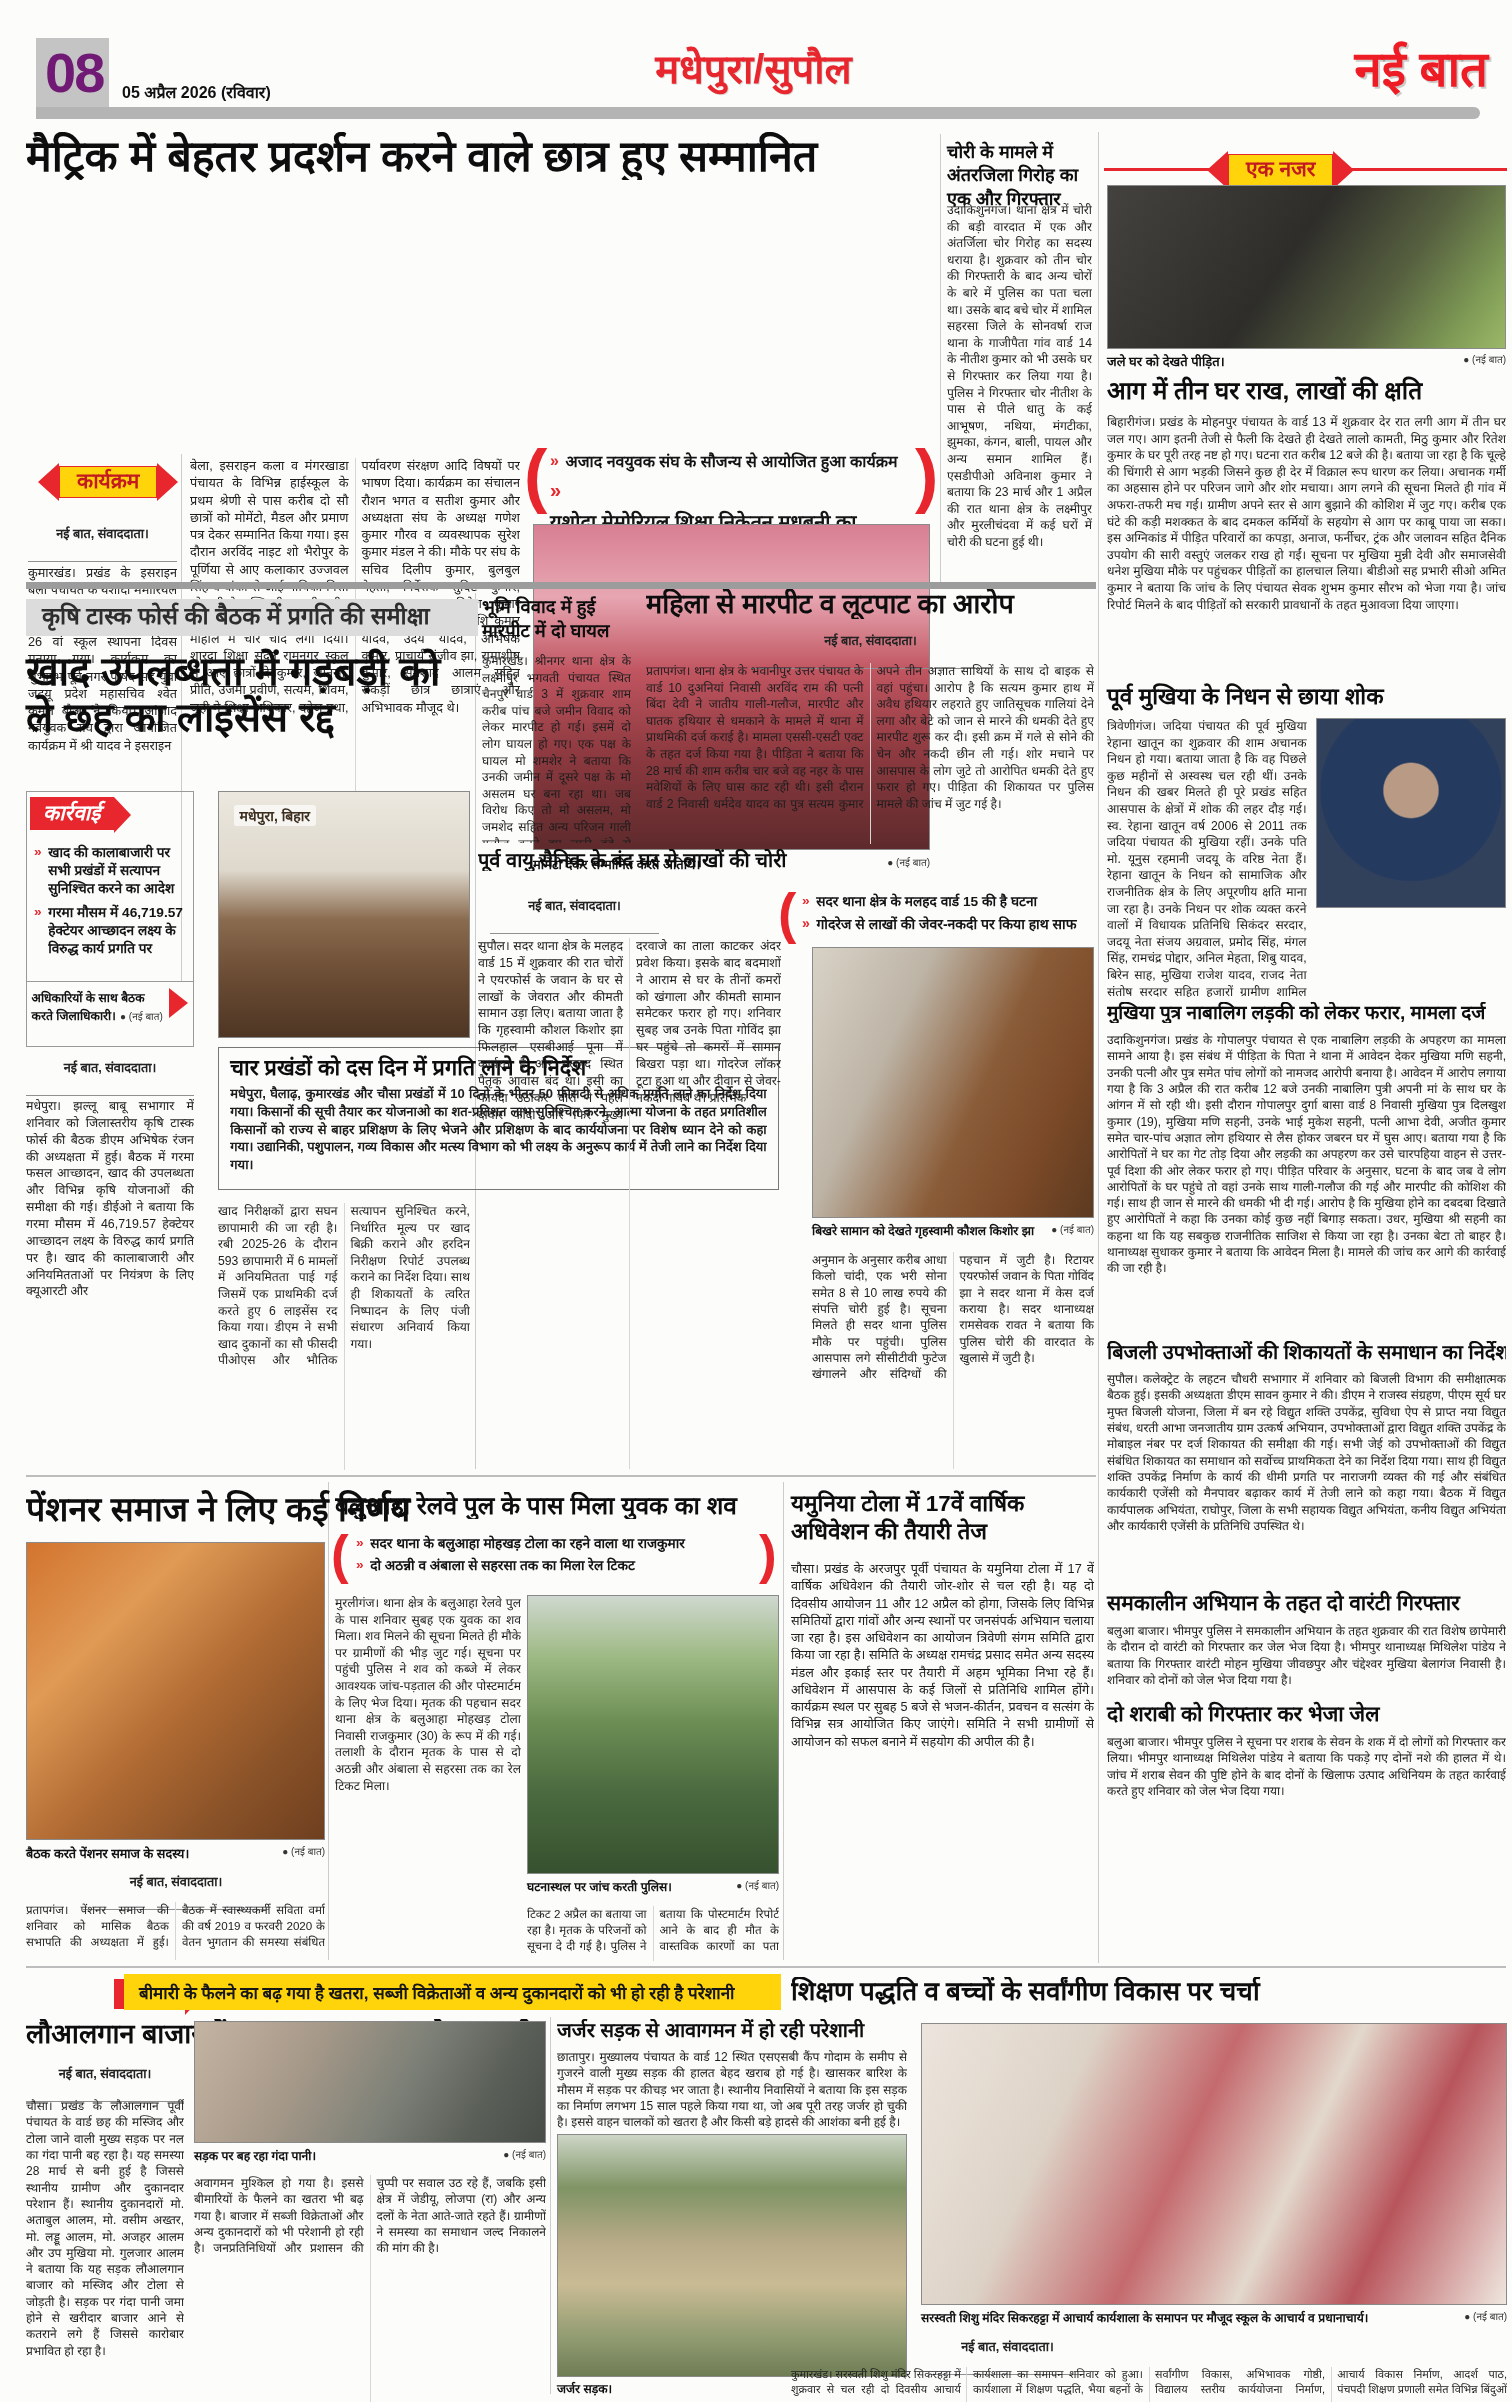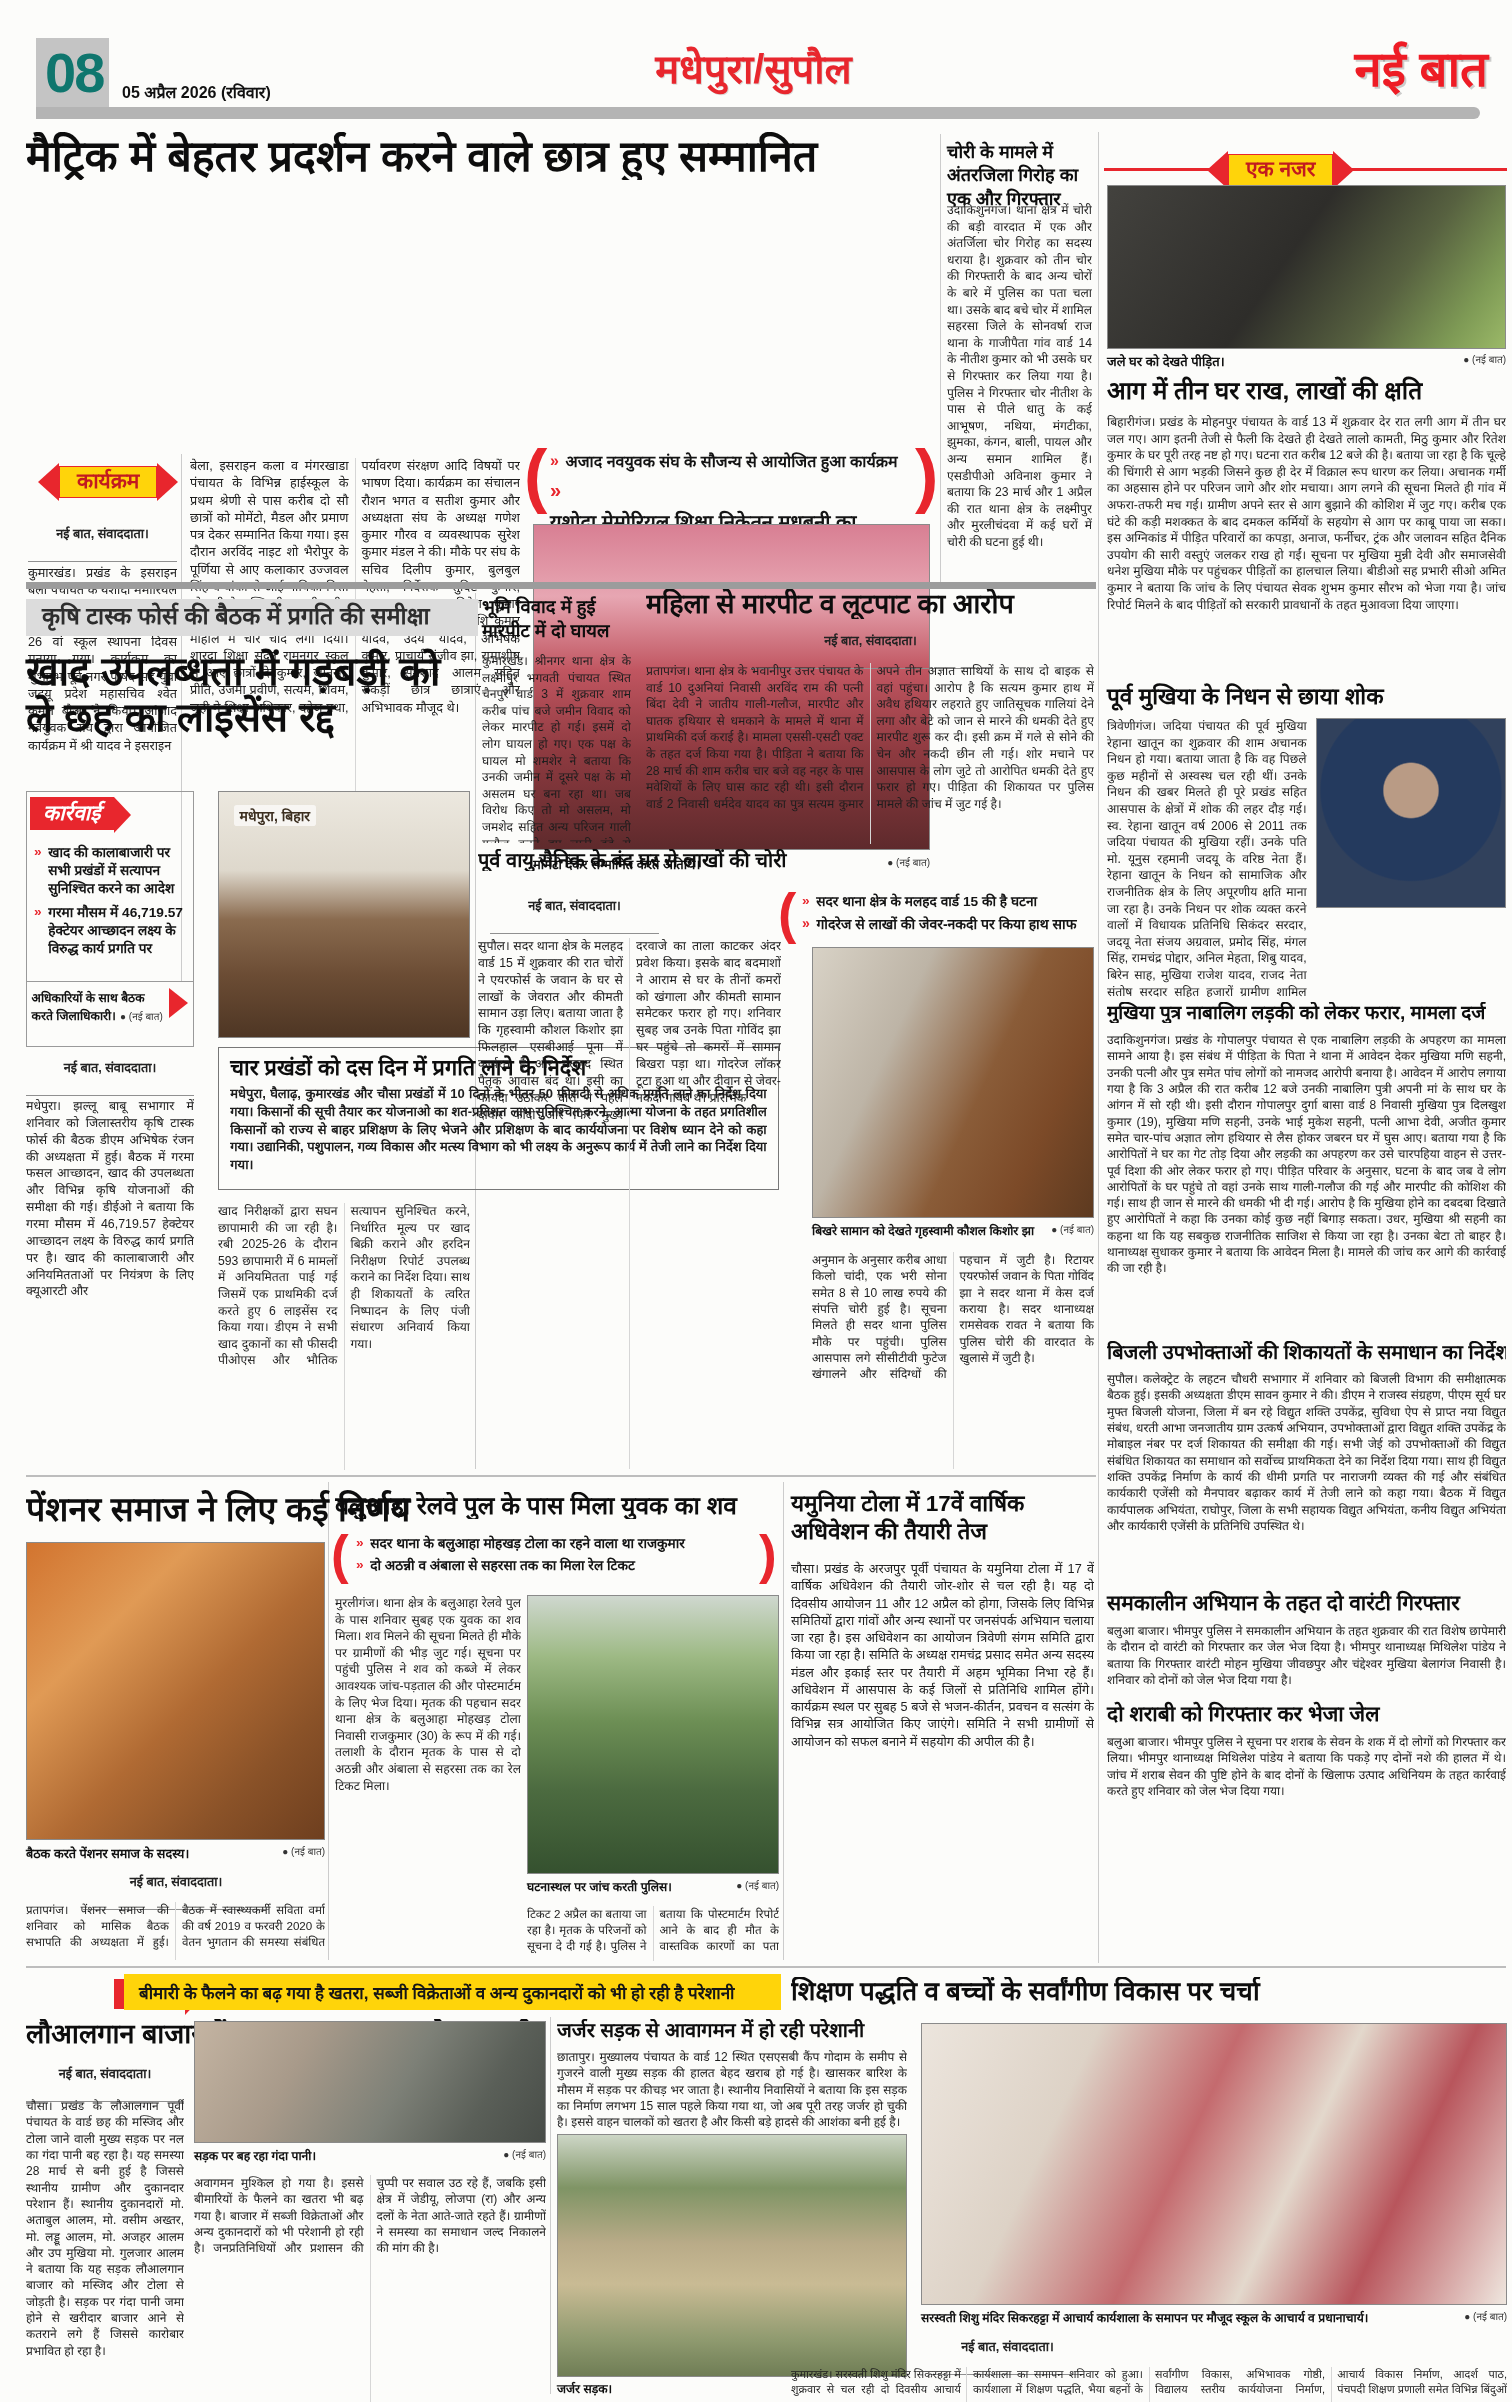--- a/index.html
+++ b/index.html
@@ -11,21 +11,21 @@
   .byline{font-weight:700;font-size:12.7px;text-align:center;color:#222;border-bottom:0.9px solid #909090;padding-bottom:19px;}
   .cap{font-weight:700;font-size:13px;color:#101010;}
   .credit{font-size:10px;color:#333;white-space:nowrap;}
   .caprow{display:flex;justify-content:space-between;align-items:flex-start;gap:7.5px;}
   .photo{position:absolute;border:0.9px solid #8a8a8a;box-sizing:border-box;}
   .vr{position:absolute;width:0.9px;background:#cccccc;}
   .hb{position:absolute;background:#9c9c9c;}
   .thin{position:absolute;background:#bdbdbd;height:1.9px;}
   
   #pgbox{background:#c4c4c4;}
-  #pgnum{font-size:56px;font-weight:900;color:#0f766e;line-height:1;letter-spacing:-1.9px;}
+  #pgnum{font-size:56px;font-weight:900;color:#701a75;line-height:1;letter-spacing:-1.9px;}
   #date{font-size:16px;font-weight:700;color:#111;}
   #section{font-size:40px;font-weight:900;color:#e8262d;text-shadow:0.9px 0.9px 0 #00000022;}
   #brand{font-size:49px;font-weight:900;color:#ee1c25;text-shadow:1.9px 1.9px 0 #00000030;}
   
   .flag{display:flex;align-items:center;height:38px;}
   .flag .tri{width:0;height:0;border-top:19px solid transparent;border-bottom:19px solid transparent;}
   .flag .tri.l{border-right:21px solid #e8262d;}
   .flag .tri.r{border-left:21px solid #e8262d;}
   .flag .bx{background:#ffd40a;border:1.9px solid #e8262d;color:#c21a20;font-weight:800;font-size:21px;
             padding:2.8px 17px 5.6px;line-height:1;white-space:nowrap;}

